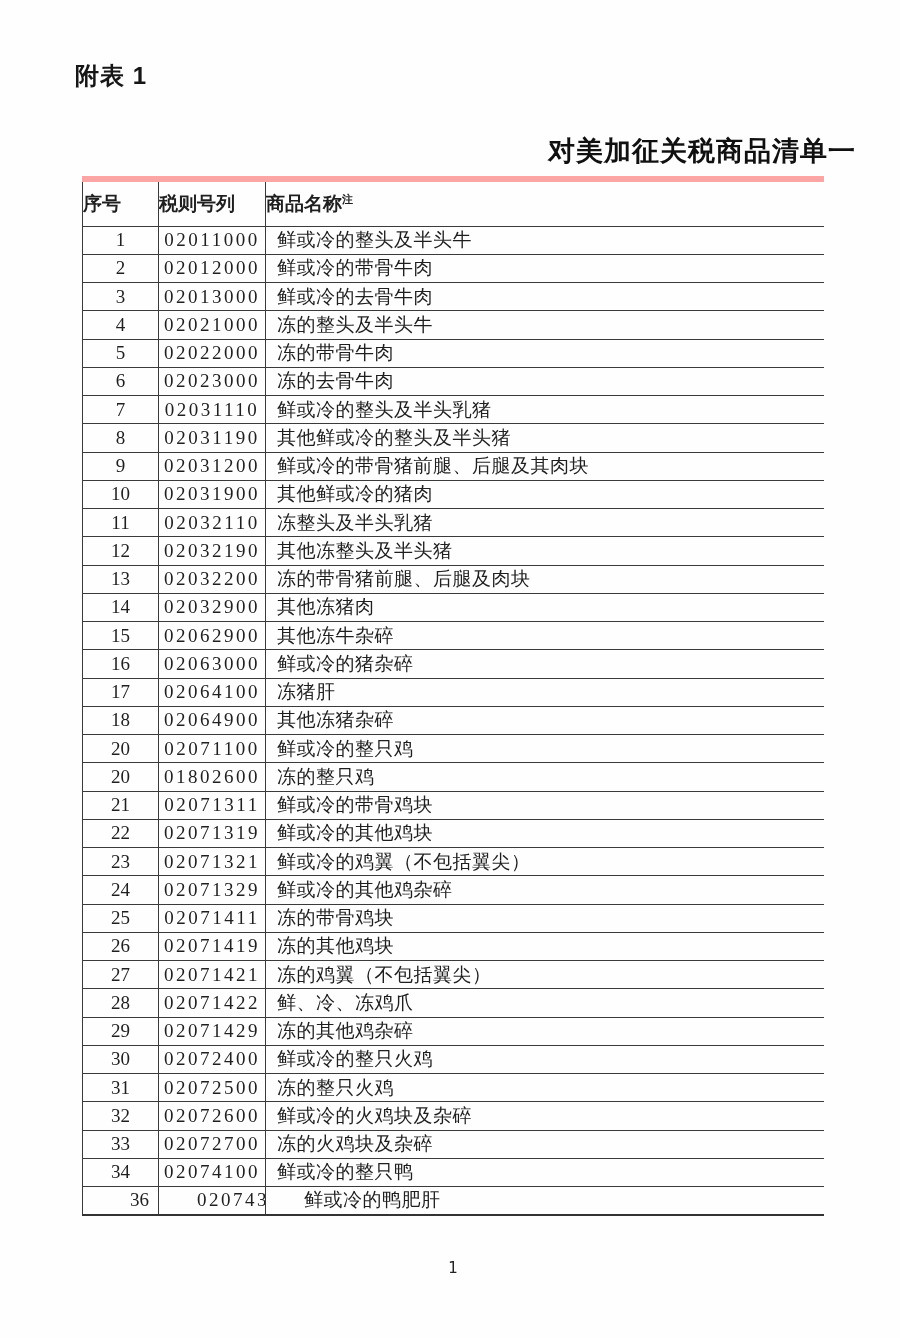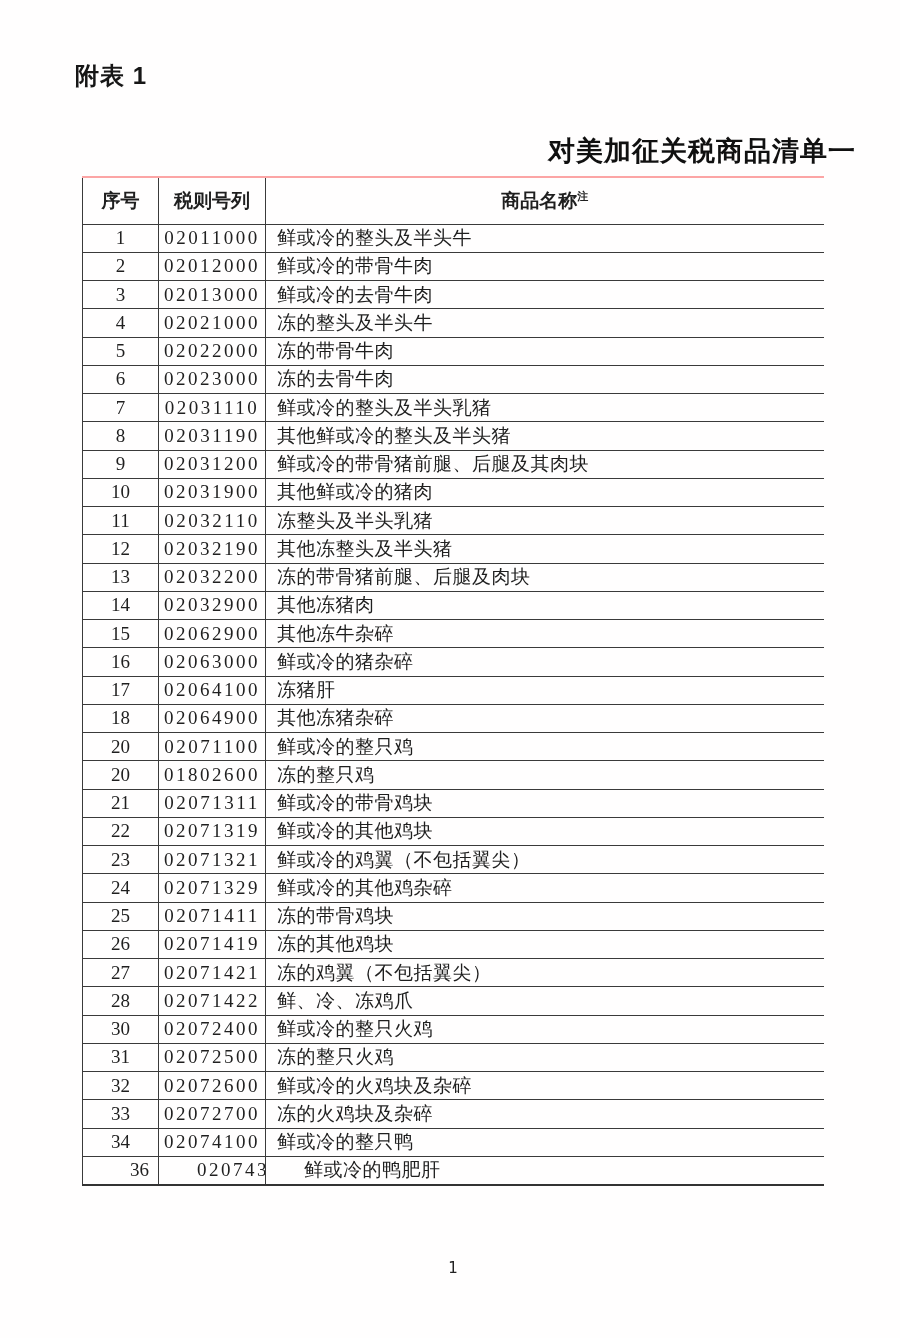--- a/index.html
+++ b/index.html
@@ -57,22 +57,22 @@
     border: 1.5px solid #3a3a3a;
     border-right: none;
     vertical-align: middle;
     overflow: hidden;
     white-space: nowrap;
   }
   table.tariff-table th {
     height: 47px;
     font-weight: bold;
     font-size: 19px;
-    text-align: center;
-    border-top: 2px solid #fca5a5;
+    text-align: left;
+    border-top: 6px solid #fca5a5;
     margin-top: 34px;
   }
   table.tariff-table tr { height: 28.25px; }
   table.tariff-table tbody tr:last-child td { border-bottom: 2px solid #333; padding-left: 38px; }
   td.col-no   { text-align: center; }
   td.col-code { text-align: center; letter-spacing: 2.5px; }
   td.col-name { text-align: left; padding-left: 11px; letter-spacing: 0.5px; }
   th.col-name sup {
     font-size: 11px;
     font-weight: bold;
@@ -248,20 +248,25 @@
           <td class="col-no">27</td>
           <td class="col-code">02071421</td>
           <td class="col-name">冻的鸡翼（不包括翼尖）</td>
         </tr>
         <tr>
           <td class="col-no">28</td>
           <td class="col-code">02071422</td>
           <td class="col-name">鲜、冷、冻鸡爪</td>
         </tr>
         <tr>
+          <td class="col-no">29</td>
+          <td class="col-code">02071429</td>
+          <td class="col-name">冻的其他鸡杂碎</td>
+        </tr>
+        <tr>
           <td class="col-no">30</td>
           <td class="col-code">02072400</td>
           <td class="col-name">鲜或冷的整只火鸡</td>
         </tr>
         <tr>
           <td class="col-no">31</td>
           <td class="col-code">02072500</td>
           <td class="col-name">冻的整只火鸡</td>
         </tr>
         <tr>

